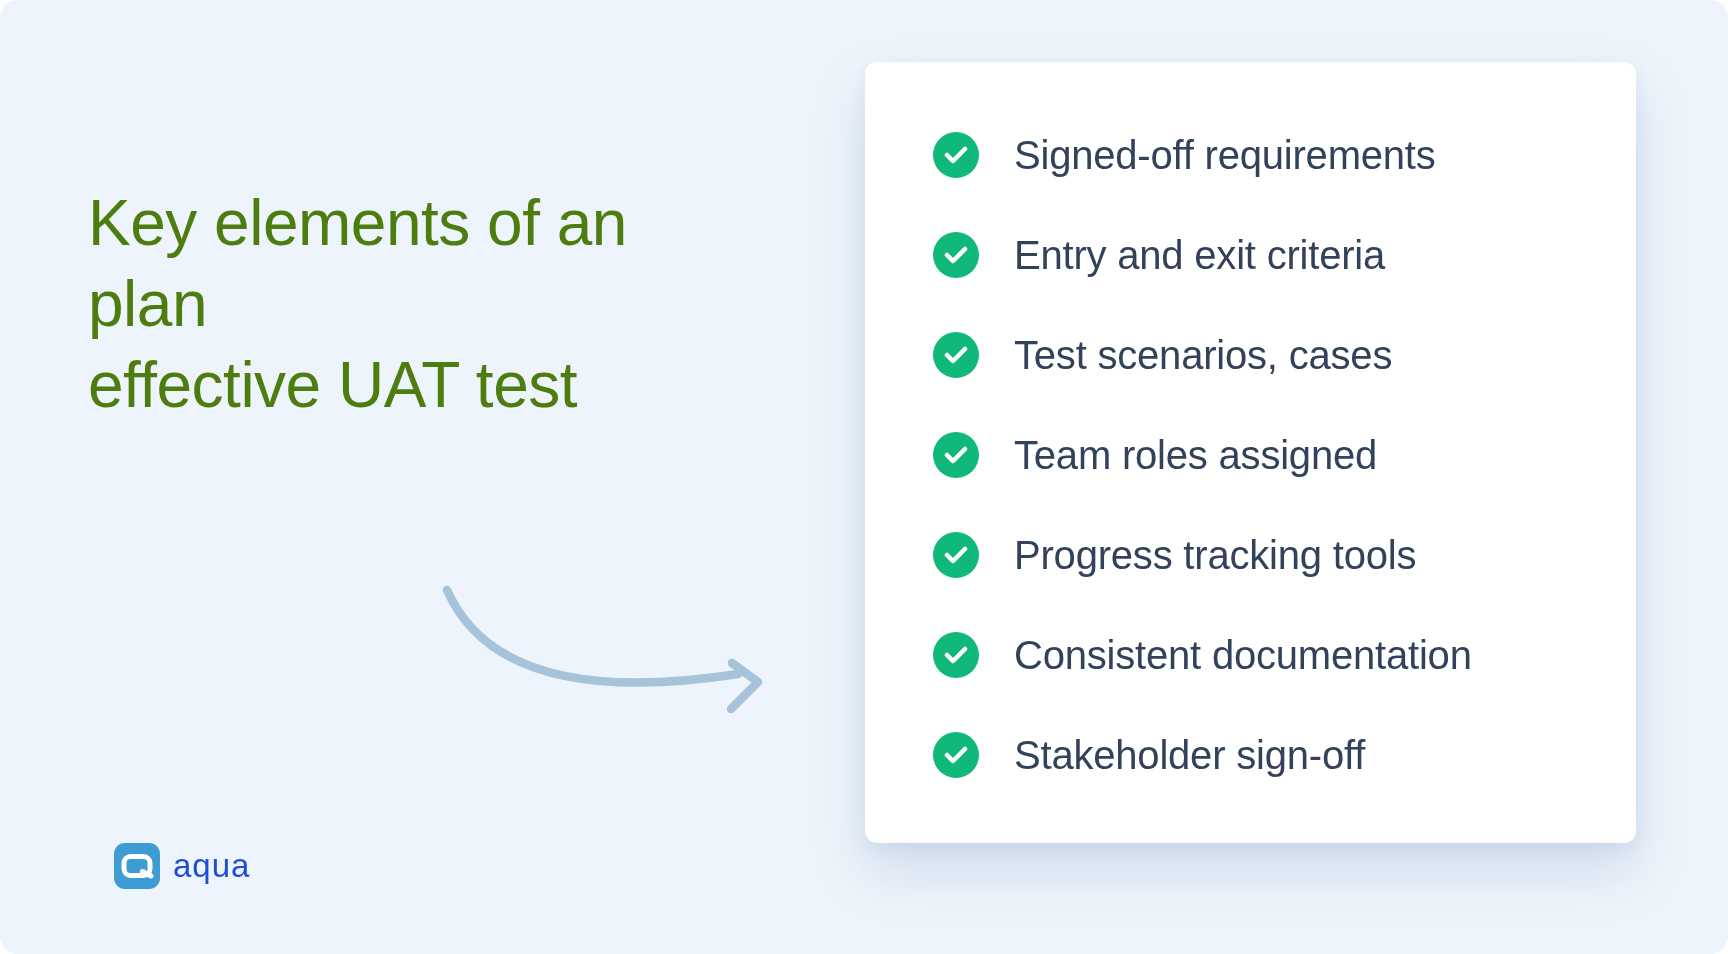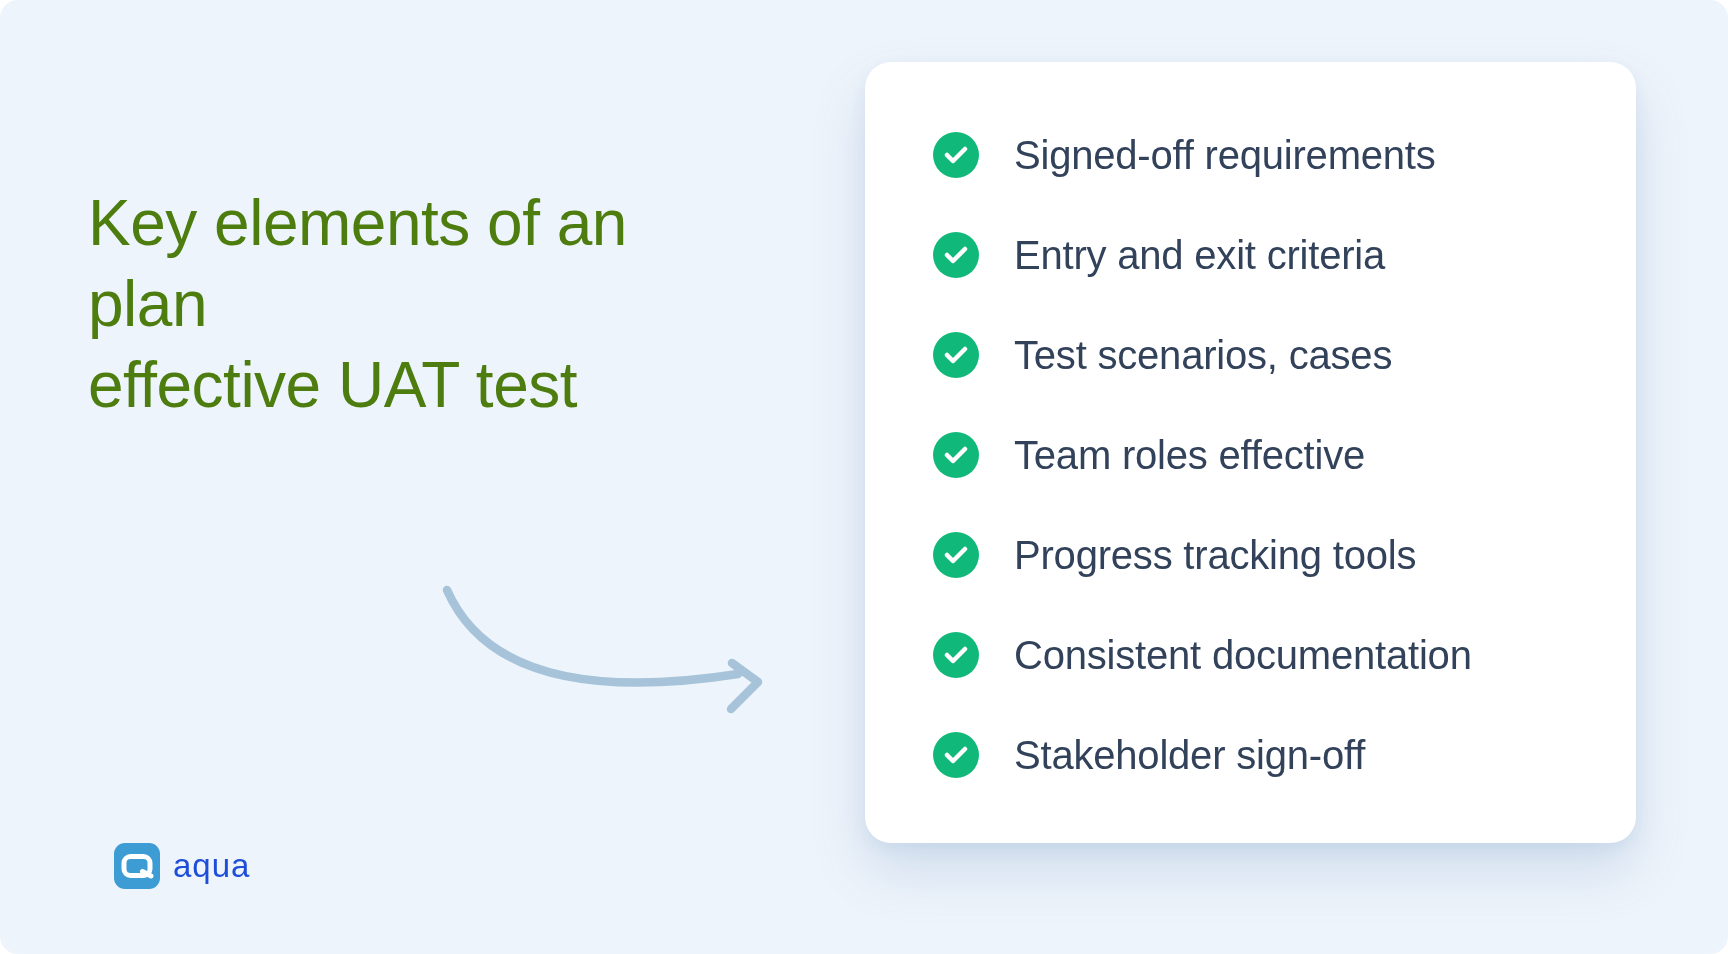--- a/index.html
+++ b/index.html
@@ -31,21 +31,21 @@
   .heading div { white-space: nowrap; }
 
   
   .card {
     position: absolute;
     left: 865px;
     top: 62px;
     width: 771px;
     height: 781px;
     background: #FFFFFF;
-    border-radius: 26px;
+    border-radius: 12px;
     box-shadow: 0 28px 55px rgba(43, 100, 160, 0.16), 0 6px 16px rgba(43, 100, 160, 0.07);
     box-sizing: border-box;
   }
   .checklist {
     position: absolute;
     inset: 0;
     padding: 70px 40px 0 68px;
     display: flex;
     flex-direction: column;
     gap: 54px;
@@ -147,21 +147,21 @@
         </span>
         <span class="check-label">Test scenarios, cases</span>
       </div>
 
       <div class="check-item">
         <span class="check-circle">
           <svg width="24" height="20" viewBox="0 0 24 20">
               <path d="M3 10 L9 16 L21 4" stroke="#FFFFFF" stroke-width="4.5" stroke-linecap="round" stroke-linejoin="round" fill="none"></path>
             </svg>
         </span>
-        <span class="check-label">Team roles effective</span>
+        <span class="check-label">Team roles assigned</span>
       </div>
 
       <div class="check-item">
         <span class="check-circle">
           <svg width="24" height="20" viewBox="0 0 24 20">
               <path d="M3 10 L9 16 L21 4" stroke="#FFFFFF" stroke-width="4.5" stroke-linecap="round" stroke-linejoin="round" fill="none"></path>
             </svg>
         </span>
         <span class="check-label">Progress tracking tools</span>
       </div>

